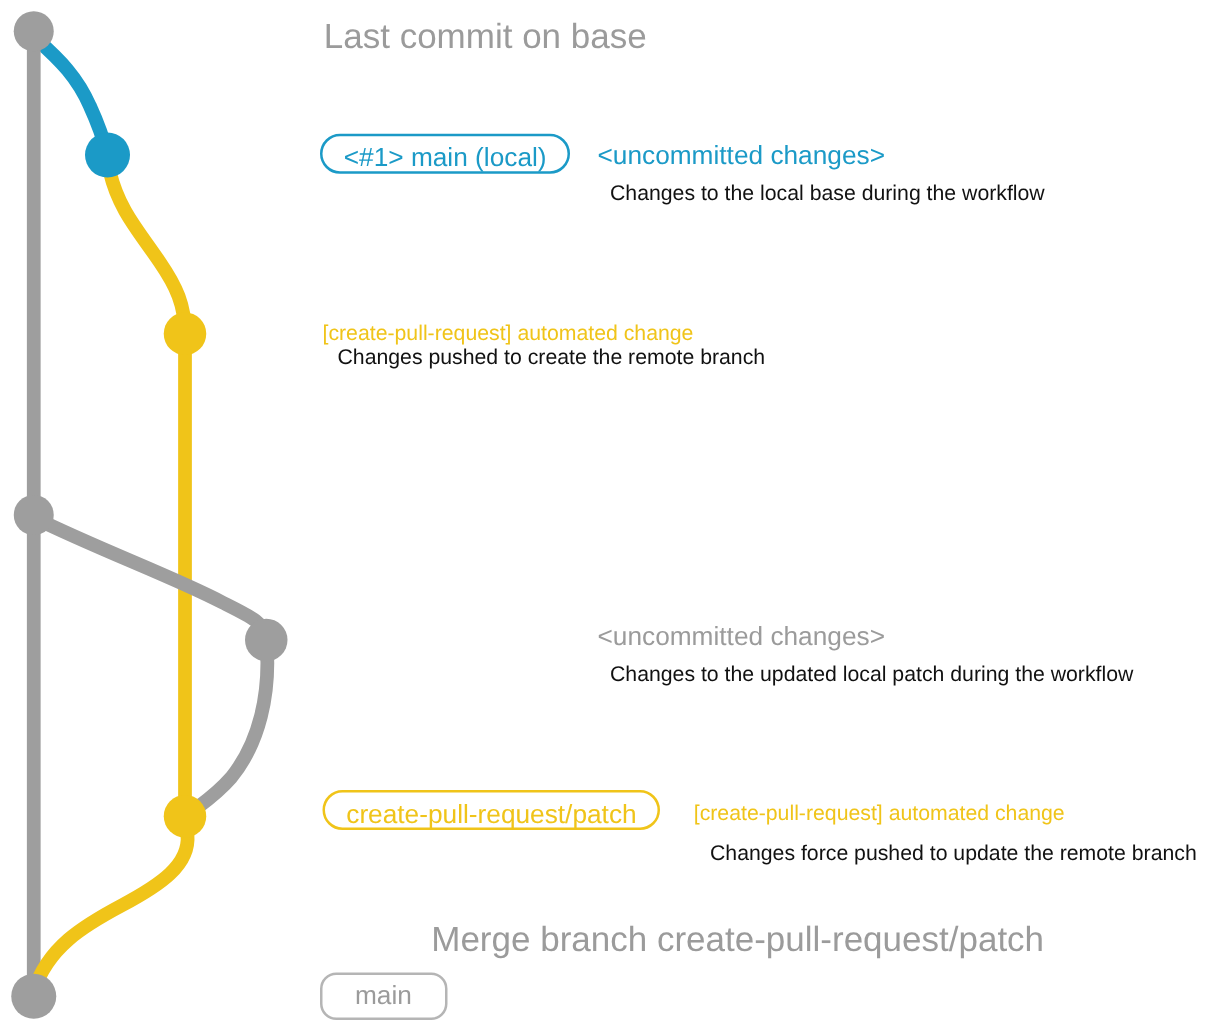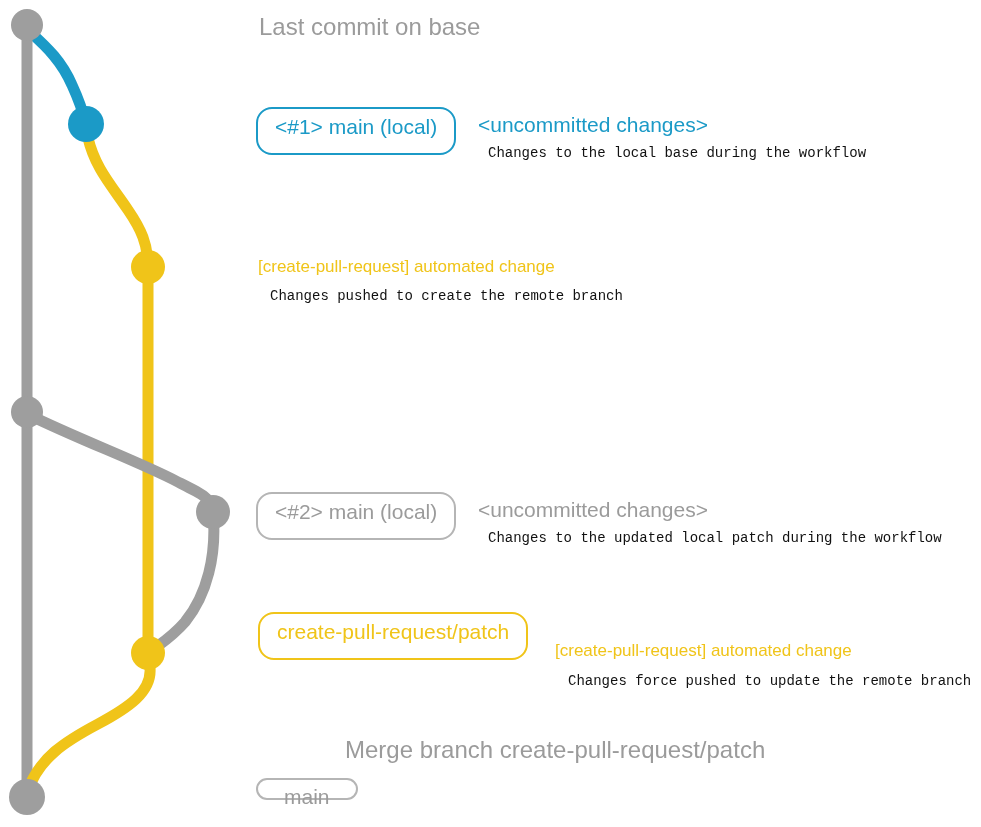--- a/index.html
+++ b/index.html
@@ -12,35 +12,35 @@
   }
   .graph-svg{position:absolute; left:0; top:0;}
   .stroke-gray{stroke:var(--gray); fill:none;}
   .stroke-blue{stroke:var(--blue); fill:none;}
   .stroke-yellow{stroke:var(--yellow); fill:none;}
   .fill-gray{fill:var(--gray);}
   .fill-blue{fill:var(--blue);}
   .fill-yellow{fill:var(--yellow);}
 
   .txt{position:absolute; white-space:nowrap;}
-  .h-gray{font-size:24px; color:var(--graytext);}
+  .h-gray{font-size:28px; color:var(--graytext);}
   .t-blue{font-size:21px; color:var(--blue);}
   .t-gray{font-size:21px; color:var(--graytext);}
   .t-yellow{font-size:17px; color:var(--yellow);}
-  .desc{font-family:Liberation Mono, monospace; font-size:14px; color:var(--ink);}
+  .desc{font-family:Liberation Sans, sans-serif; font-size:17px; color:var(--ink);}
 
   .badge{
-    position:absolute; box-sizing:border-box; height:48px; line-height:36px;
+    position:absolute; box-sizing:border-box; height:32px; line-height:36px;
     padding:0 17px; border:2px solid; border-radius:16px; font-size:21px;
     background:#fff; white-space:nowrap;
   }
   .badge.b-blue{border-color:var(--blue); color:var(--blue);}
   .badge.b-gray{border-color:#b5b5b5; color:var(--graytext);}
   .badge.b-yellow{border-color:var(--yellow); color:var(--yellow);}
-  .badge.small{height:22px; line-height:34px; border-radius:13px; padding:0 26px;}
+  .badge.small{height:38px; line-height:34px; border-radius:13px; padding:0 26px;}
 </style>
 </head>
 <body>
 
 <div class="canvas">
 
   <svg class="graph-svg" width="981" height="827" viewBox="0 0 981 827">
 
     <path d="M30 32 C48 48 62 62 72 85 C78 98 82 108 86 124" class="stroke-blue" stroke-width="11" stroke-linecap="round"></path>
 
@@ -65,27 +65,26 @@
     <circle cx="27" cy="797" r="18" class="fill-gray"></circle>
   </svg>
 
   <div class="txt h-gray" style="left:259px; top:13px;">Last commit on base</div>
 
   <div class="badge b-blue" style="left:256px; top:107px;">&lt;#1&gt; main (local)</div>
   <div class="txt t-blue" style="left:478px; top:113px;">&lt;uncommitted changes&gt;</div>
   <div class="txt desc" style="left:488px; top:145px;">Changes to the local base during the workflow</div>
 
   <div class="txt t-yellow" style="left:258px; top:257px;">[create-pull-request] automated change</div>
-  <div class="txt desc" style="left:270px; top:288px;">Changes pushed to create the remote branch</div>
+  <div class="txt desc" style="left:270px; top:276px;">Changes pushed to create the remote branch</div>
 
 
-  <div class="badge b-gray" style="left:256px; top:492px;">&lt;#2&gt; main (local)</div>
   <div class="txt t-gray" style="left:478px; top:498px;">&lt;uncommitted changes&gt;</div>
   <div class="txt desc" style="left:488px; top:530px;">Changes to the updated local patch during the workflow</div>
 
-  <div class="badge b-yellow" style="left:258px; top:612px;">create-pull-request/patch</div>
+  <div class="badge b-yellow" style="left:258px; top:632px;">create-pull-request/patch</div>
   <div class="txt t-yellow" style="left:555px; top:641px;">[create-pull-request] automated change</div>
   <div class="txt desc" style="left:568px; top:673px;text-align:center;">Changes force pushed to update the remote branch</div>
 
   <div class="badge b-gray small" style="left:256px; top:778px;">main</div>
   <div class="txt h-gray" style="left:345px; top:736px;">Merge branch create-pull-request/patch</div>
 
 </div>
 
 </body></html>

